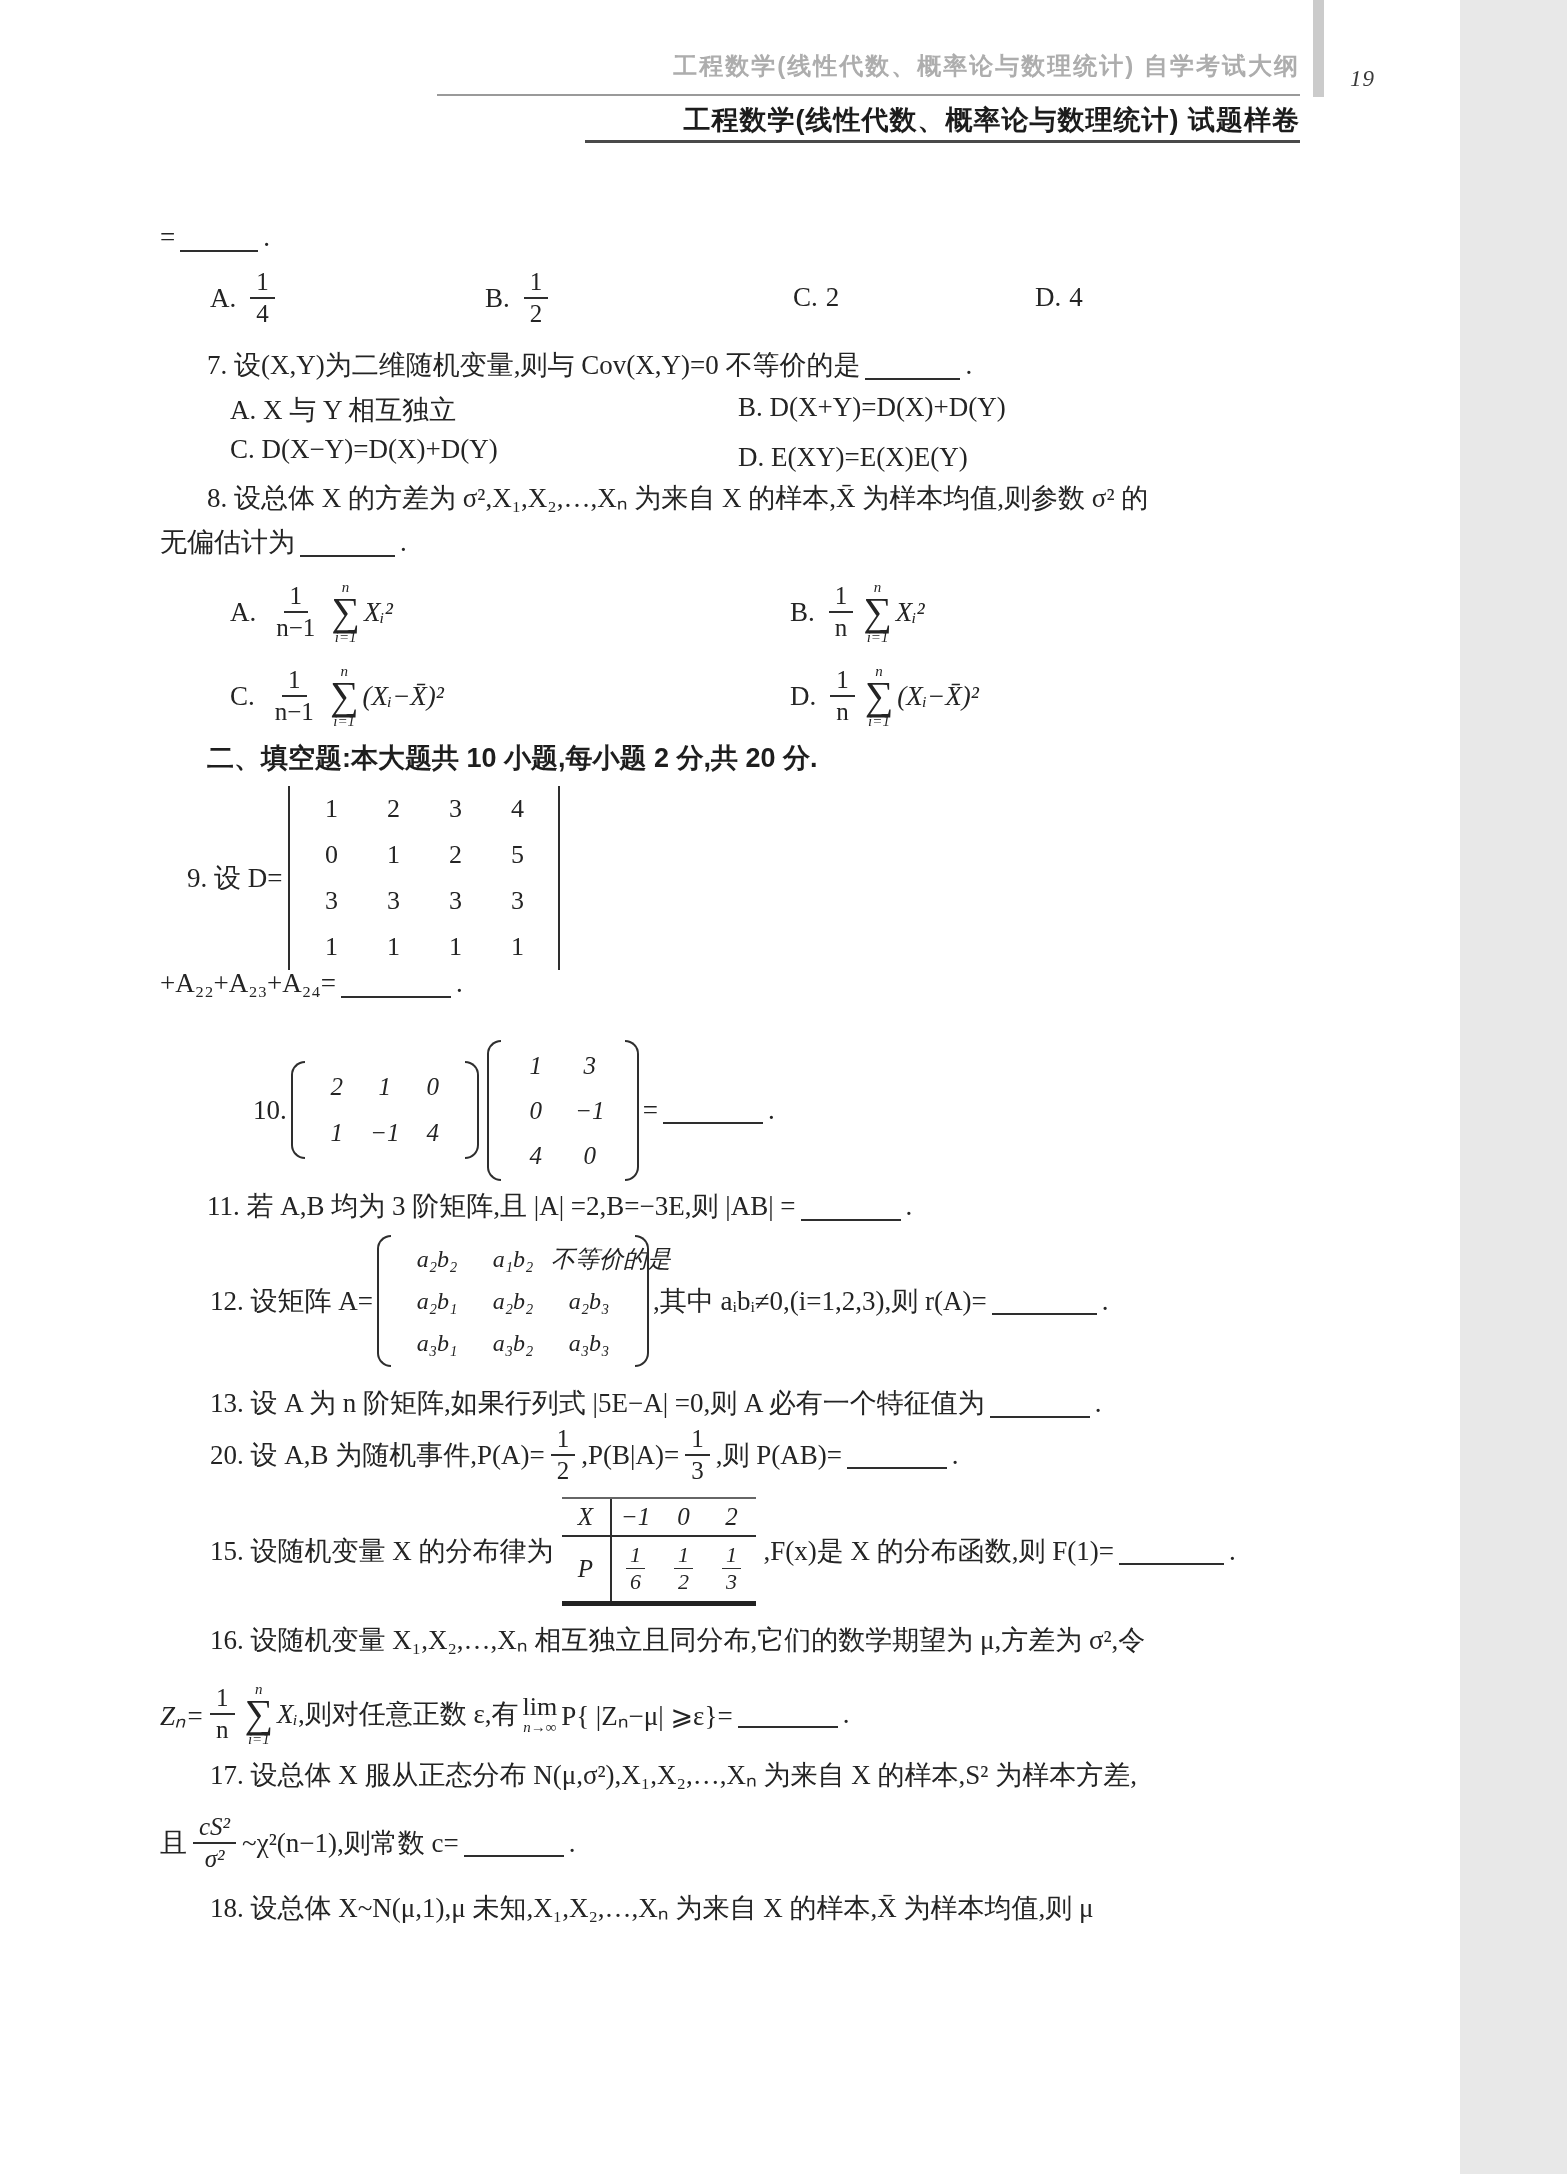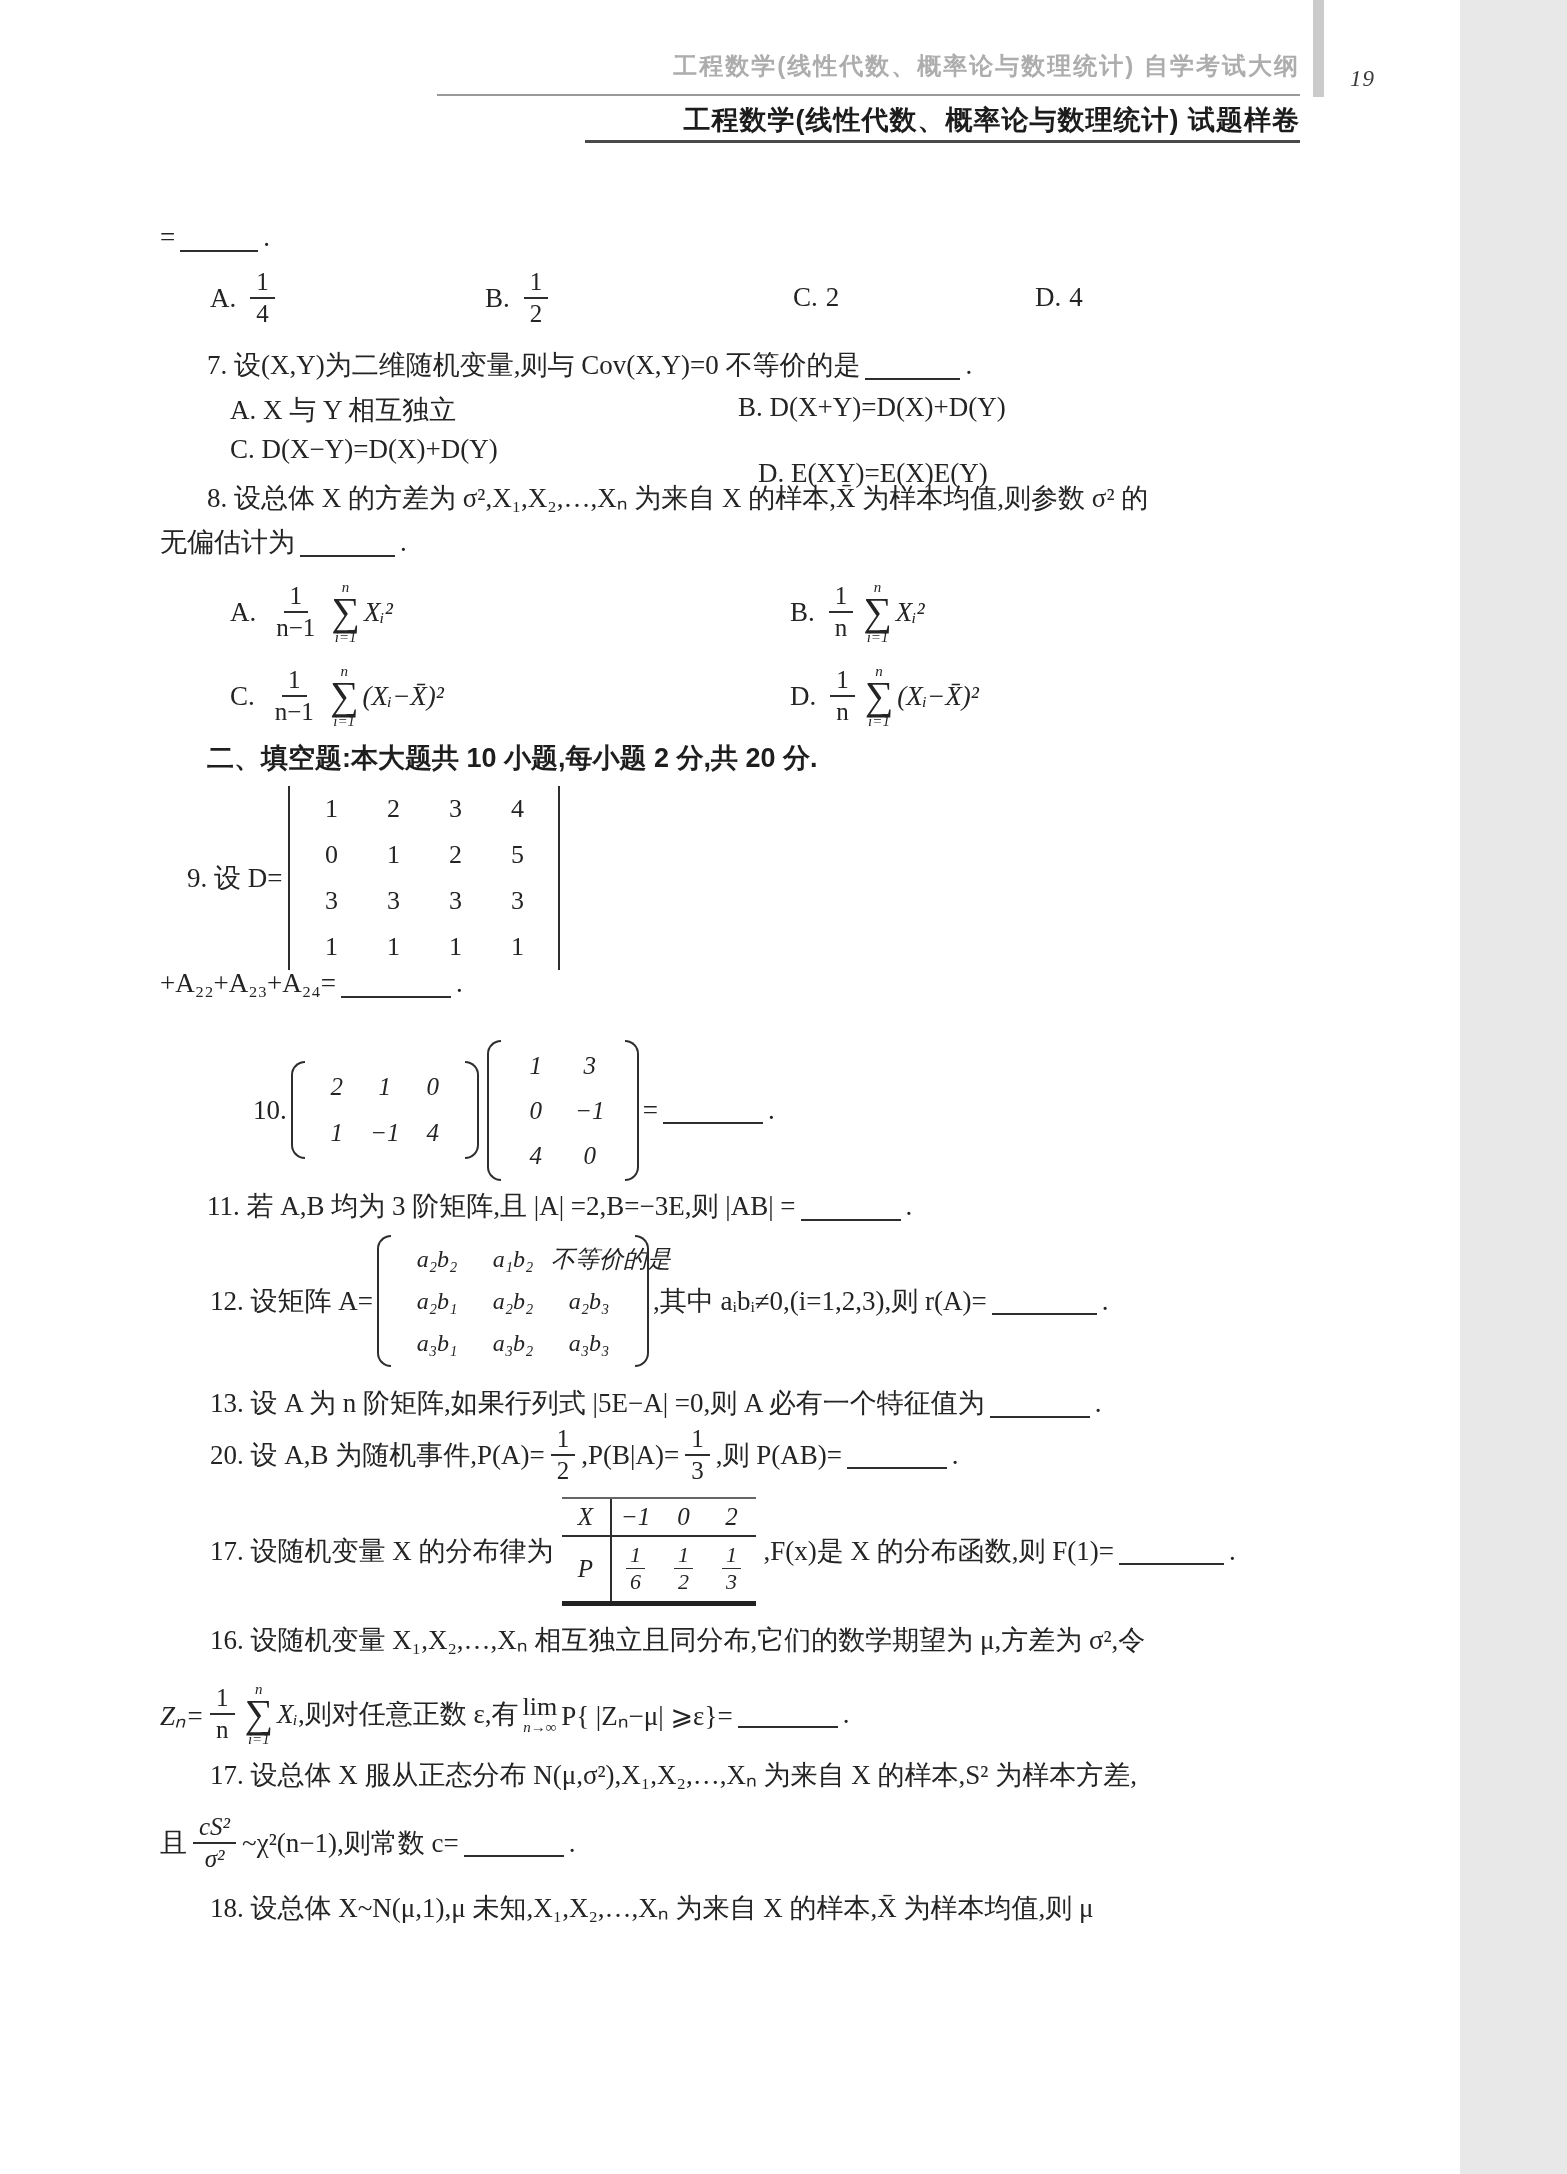--- a/index.html
+++ b/index.html
@@ -95,21 +95,21 @@
   <div class="abs" style="top:282px;left:1035px;">
     <span class="olabel">D.</span><span>4</span>
   </div>
 
   <div class="abs" style="top:347px;left:207px;text-align:center;">
     <span>7. 设(X,Y)为二维随机变量,则与 Cov(X,Y)=0 不等价的是</span><span class="blank" style="width:95px;"></span><span>.</span>
   </div>
   <div class="abs" style="top:392px;left:230px;">A. X 与 Y 相互独立</div>
   <div class="abs" style="top:392px;left:738px;">B. D(X+Y)=D(X)+D(Y)</div>
   <div class="abs" style="top:434px;left:230px;">C. D(X−Y)=D(X)+D(Y)</div>
-  <div class="abs" style="top:458px;left:738px;margin-left:20px;">D. E(XY)=E(X)E(Y)</div>
+  <div class="abs" style="top:442px;left:738px;">D. E(XY)=E(X)E(Y)</div>
 
   <div class="abs" style="top:478px;left:207px;">8. 设总体 X 的方差为 σ²,X₁,X₂,…,Xₙ 为来自 X 的样本,X̄ 为样本均值,则参数 σ² 的</div>
   <div class="abs" style="top:524px;left:160px;">
     <span>无偏估计为</span><span class="blank" style="width:95px;"></span><span>.</span>
   </div>
   <div class="frow" style="top:568px;left:230px;height:88px;">
     <span class="olabel">A.</span>
     <span class="frac">
         <span class="ftop">1</span>
         <span class="fbot">n−1</span>
@@ -259,21 +259,21 @@
     <span class="frac">
         <span class="ftop">1</span>
         <span class="fbot">3</span>
       </span>
     <span>,则 P(AB)=</span>
     <span class="blank" style="width:100px;"></span>
     <span>.</span>
   </div>
 
   <div class="frow" style="top:1495px;left:210px;height:112px;">
-    <span>17. 设随机变量 X 的分布律为</span>
+    <span>15. 设随机变量 X 的分布律为</span>
     <span class="dist">
       <span class="dcell dx dlabel">X</span>
       <span class="dcell dx">−1</span>
       <span class="dcell dx">0</span>
       <span class="dcell dx">2</span>
       <span class="dcell dp dlabel">P</span>
       <span class="dcell dp">
           <span class="frac">
             <span class="ftop">1</span>
             <span class="fbot">6</span>

